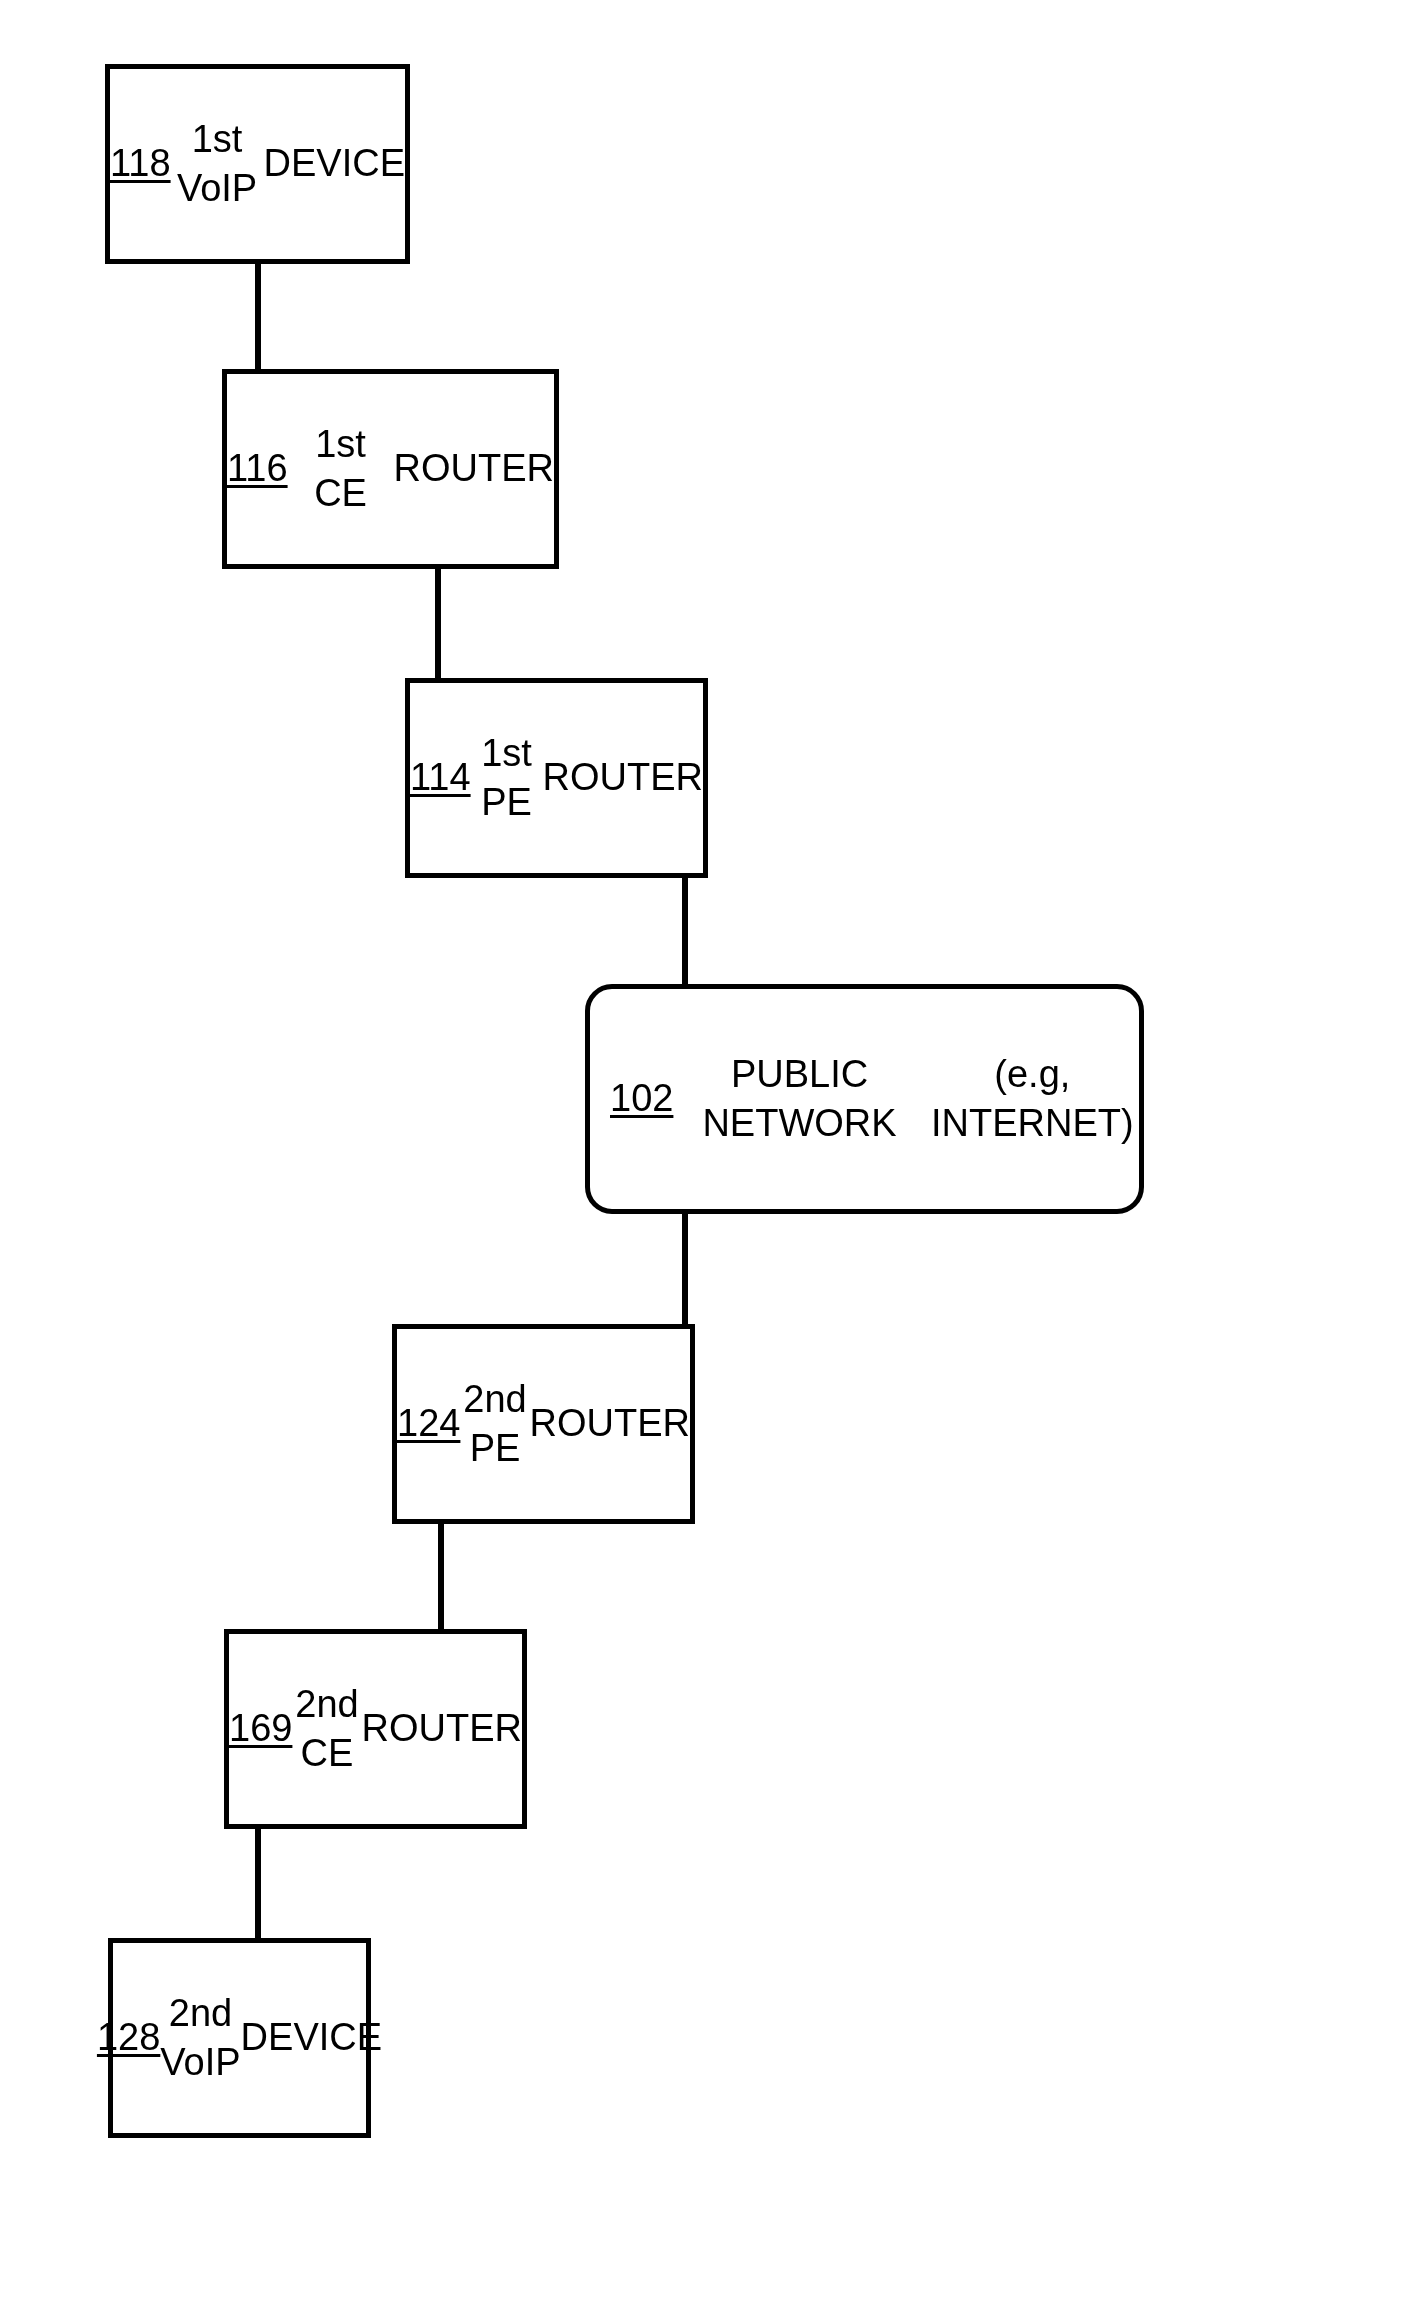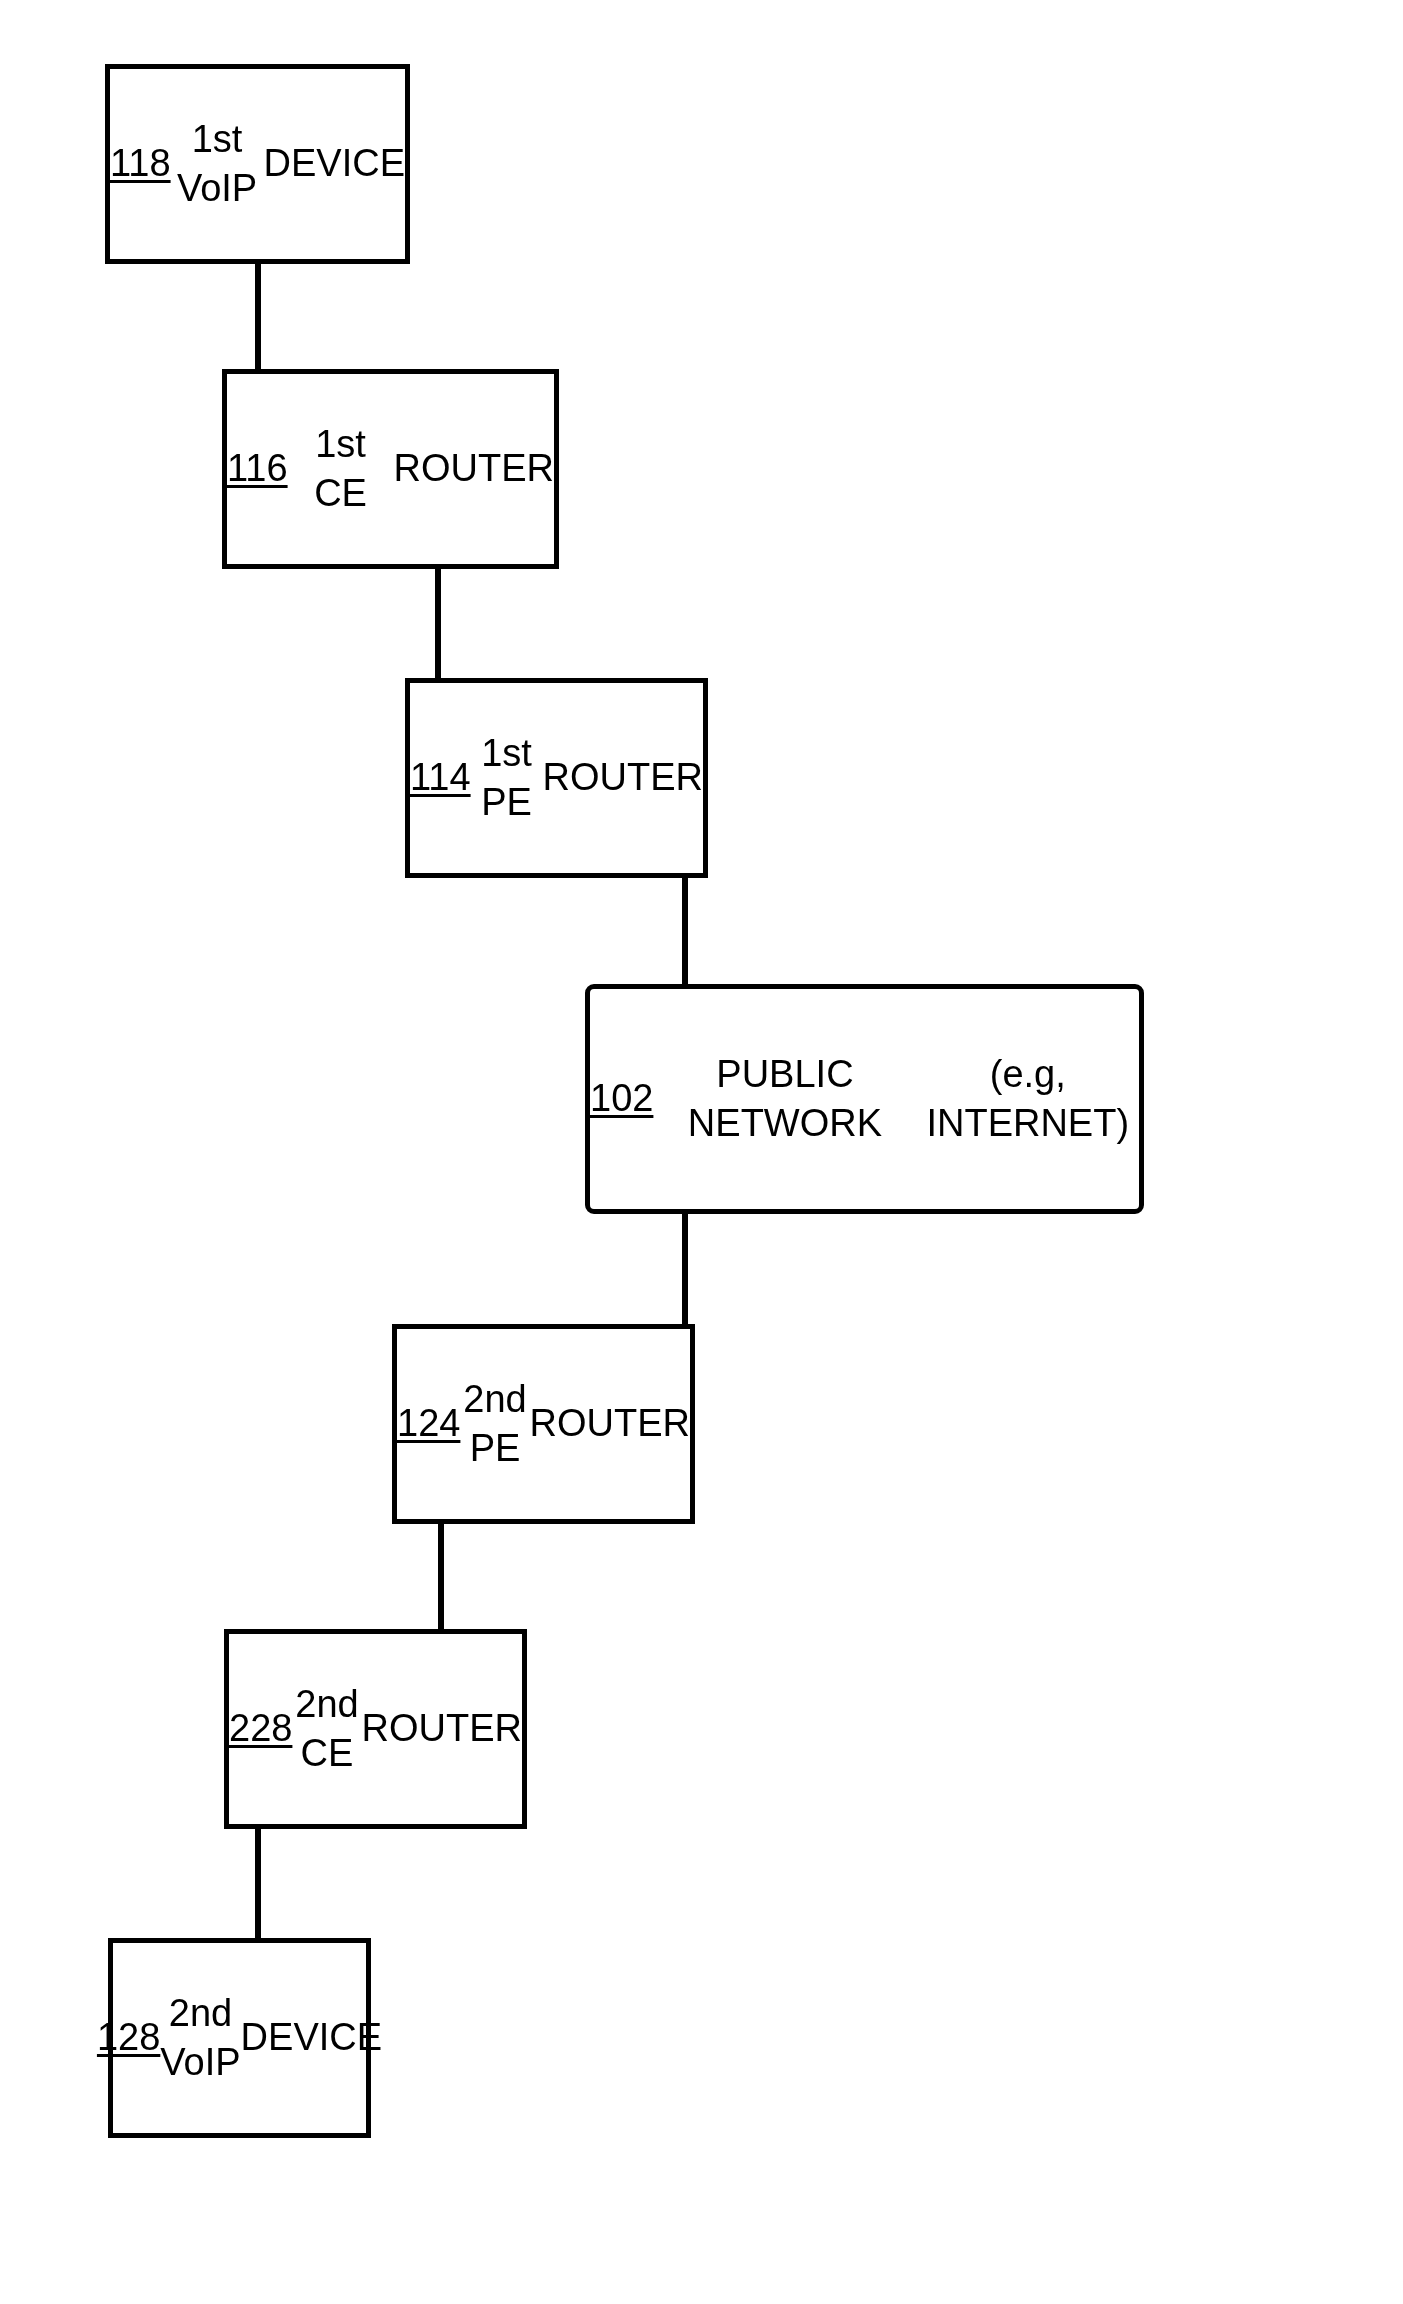--- a/index.html
+++ b/index.html
@@ -20,21 +20,22 @@
       background: white;
       display: flex;
       flex-direction: row;
       align-items: center;
       justify-content: center;
       text-align: center;
       font-size: 38px;
       line-height: 1.3;
     }
     .node-rounded {
-      border-radius: 9px;
+      border-radius: 27px;
+      padding-left: 20px;
     }
     .node-ref {
       text-decoration: underline;
       text-underline-offset: 4px;
     }
     .connector {
       position: absolute;
       background: black;
     }
   </style>
@@ -75,21 +76,21 @@
 
 <div class="node" style="left:392px; top:1324px; width:303px; height:200px;">
   <span class="node-ref">124</span>
   <span>2nd PE</span>
   <span>ROUTER</span>
 </div>
 
 <div class="connector" style="left:438px; top:1524px; width:6px; height:105px;"></div>
 
 <div class="node" style="left:224px; top:1629px; width:303px; height:200px;">
-  <span class="node-ref">228</span>
+  <span class="node-ref">169</span>
   <span>2nd CE</span>
   <span>ROUTER</span>
 </div>
 
 <div class="connector" style="left:255px; top:1829px; width:6px; height:109px;"></div>
 
 <div class="node" style="left:108px; top:1938px; width:263px; height:200px;">
   <span class="node-ref">128</span>
   <span>2nd VoIP</span>
   <span>DEVICE</span>

